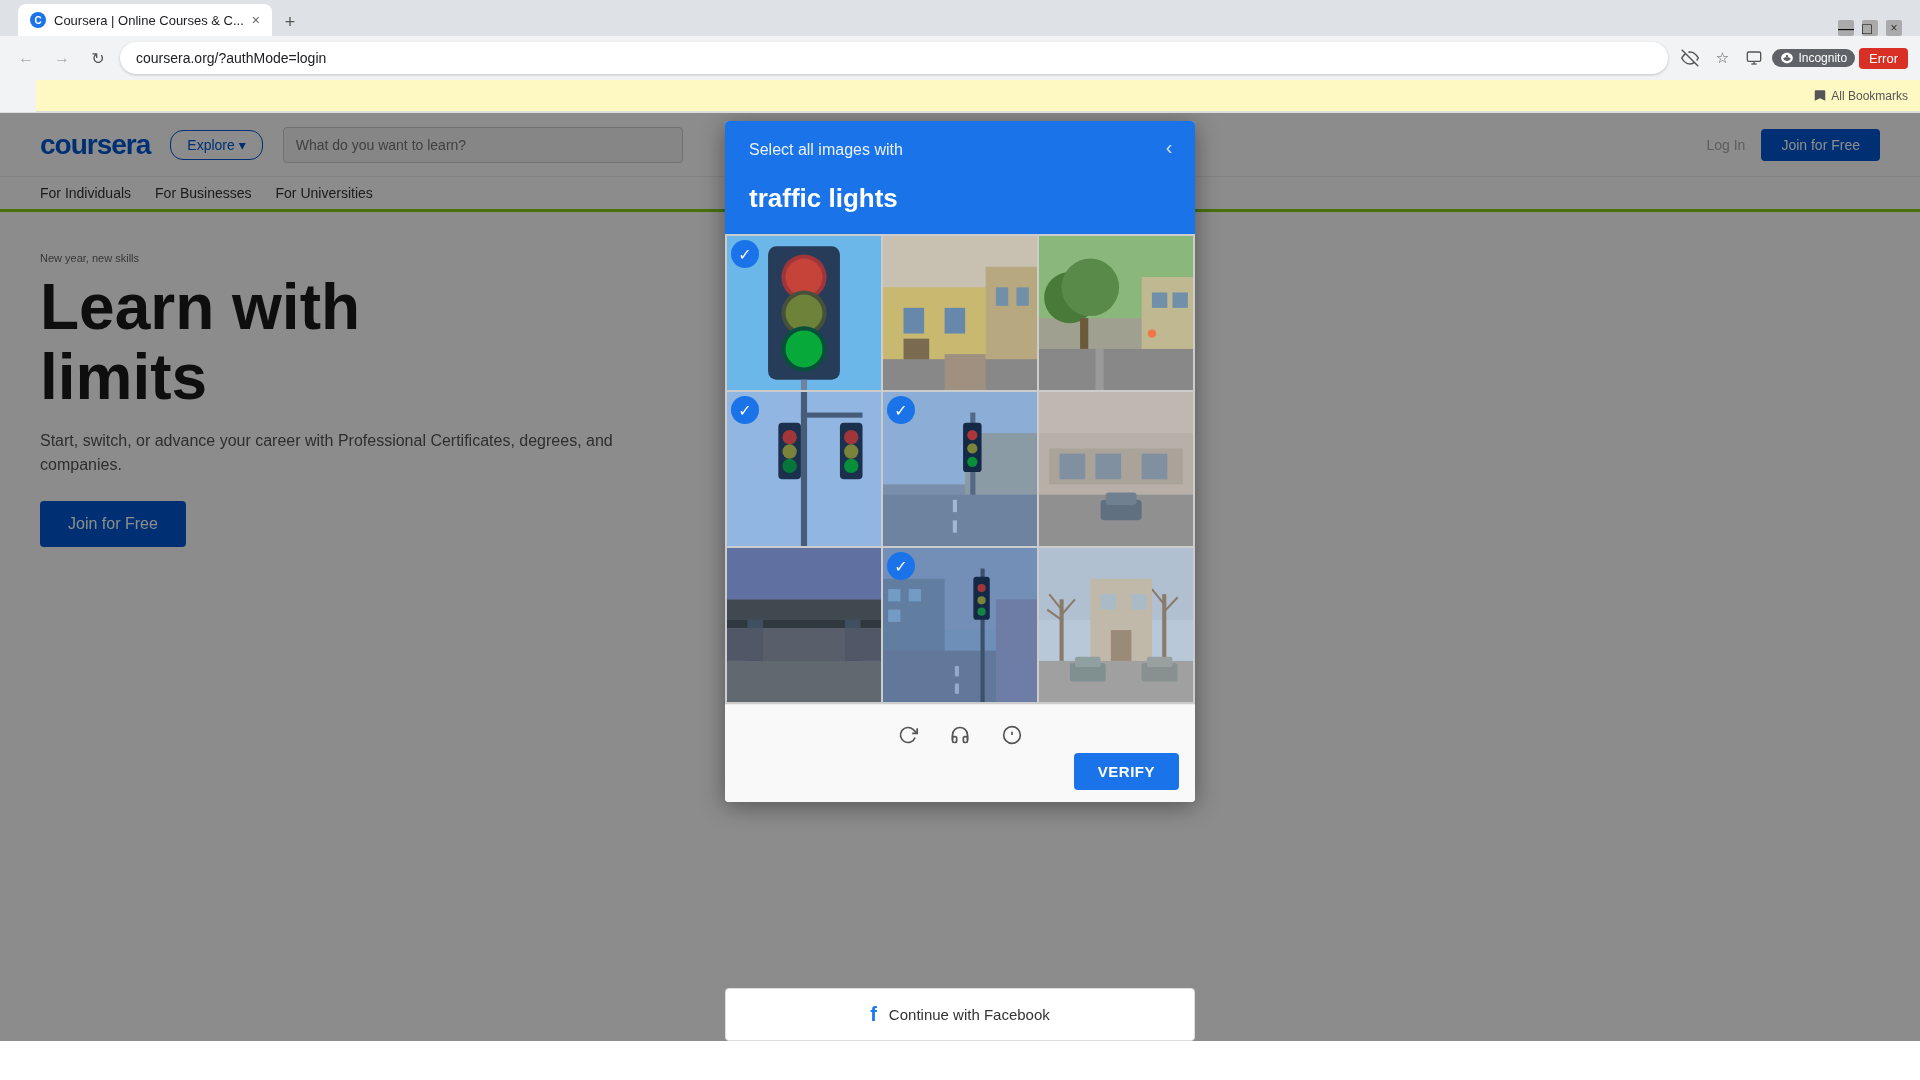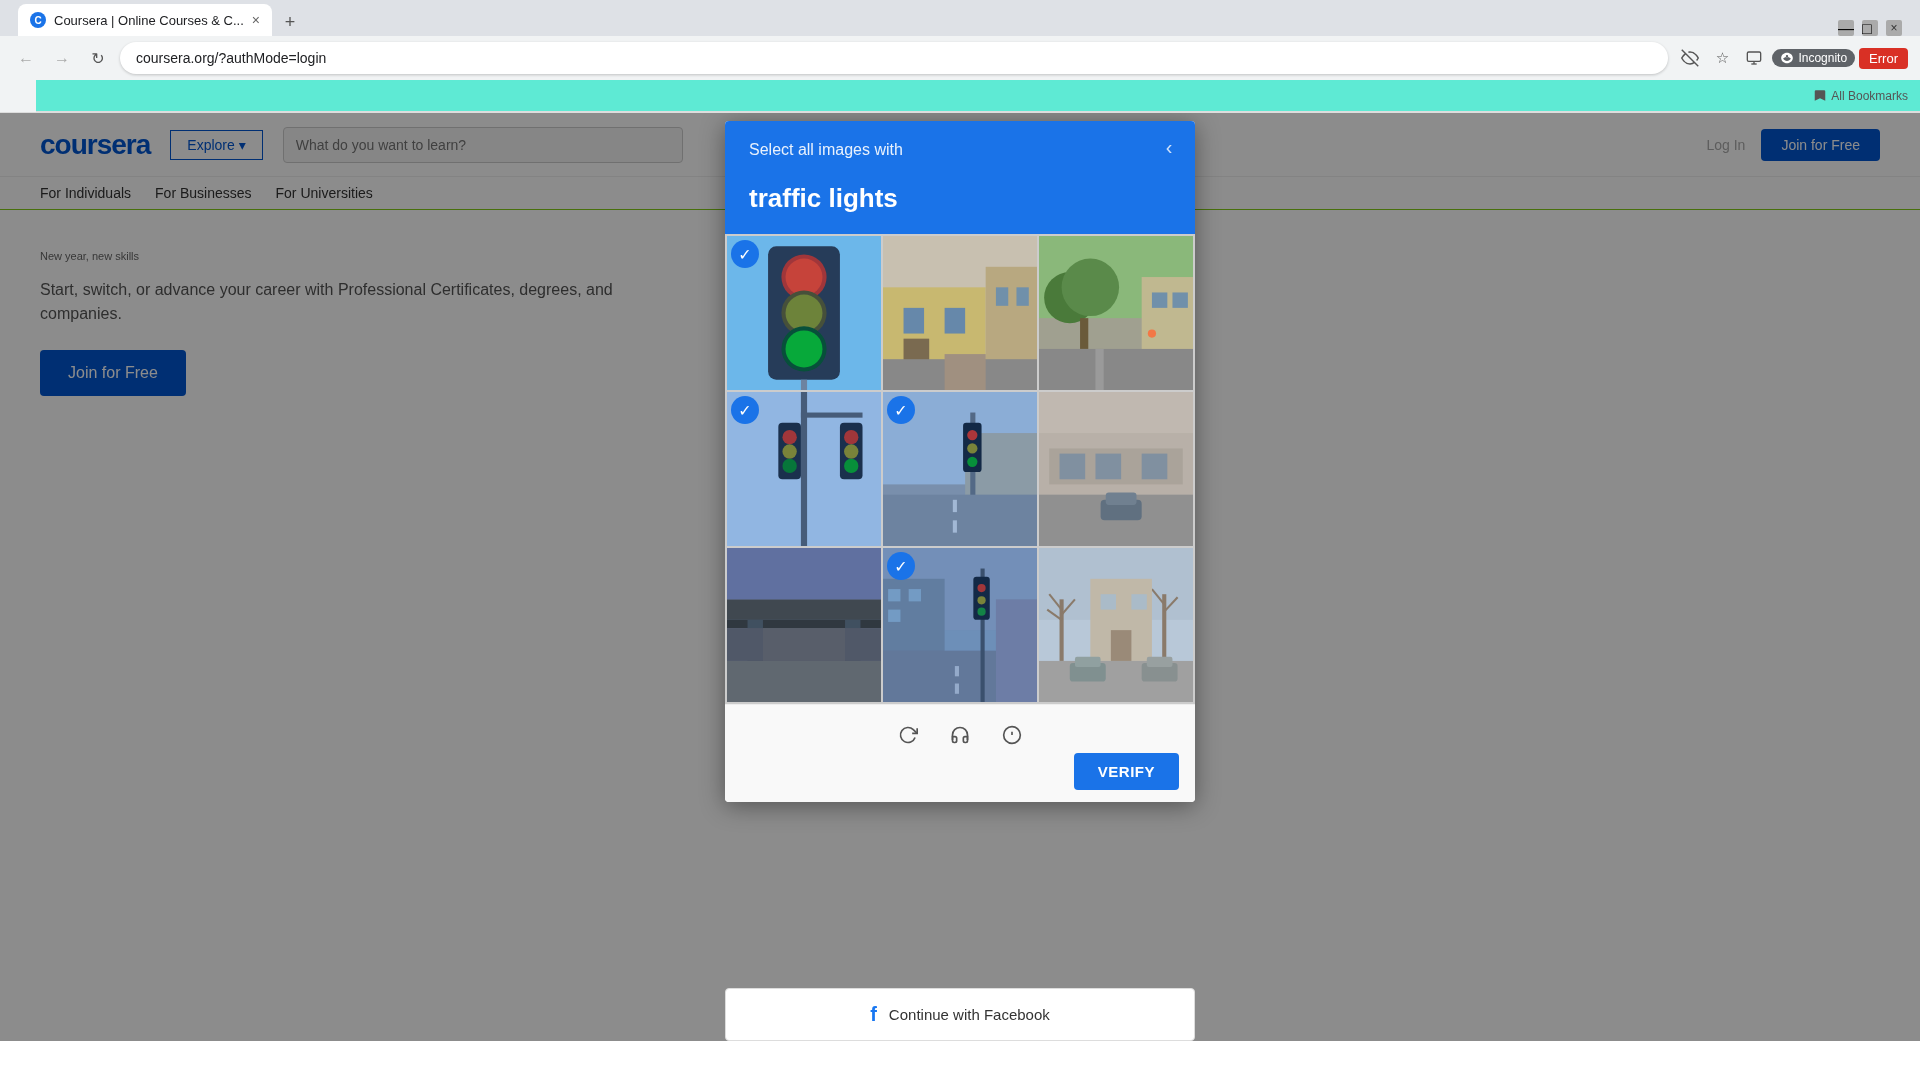--- a/index.html
+++ b/index.html
@@ -124,21 +124,21 @@
       background: #d93025;
       color: white;
       border-radius: 4px;
       padding: 3px 10px;
       font-size: 13px;
       font-weight: 500;
     }
     .bookmarks-bar {
       display: flex;
       padding: 4px 12px;
-      background: #5eead4;
+      background: #fef9c3;
       border-bottom: 1px solid #ddd;
       height: 32px;
       gap: 4px;
       justify-content: flex-end;
       margin-left: 36px;
     }
     .bookmarks-label {
       display: flex; align-items: center; gap: 4px;
       font-size: 12px; color: #555;
       margin-left: auto;
@@ -172,21 +172,21 @@
     .coursera-logo {
       color: #0056d2;
       font-size: 28px;
       font-weight: bold;
       letter-spacing: -1px;
     }
     .coursera-explore {
       background: #fff;
       border: 1px solid #0056d2;
       color: #0056d2;
-      border-radius: 0;
+      border-radius: 13px;
       padding: 6px 16px;
       font-size: 14px;
       cursor: pointer;
       display: flex; align-items: center; gap: 4px;
     }
     .coursera-search {
       flex: 1;
       max-width: 400px;
       height: 36px;
       border: 1px solid #ccc;
@@ -207,21 +207,21 @@
       border: none;
       border-radius: 4px;
       padding: 8px 20px;
       font-size: 14px;
       cursor: pointer;
     }
 
     .coursera-sub-header {
       padding: 8px 40px;
       display: flex; gap: 24px;
-      border-bottom: 1px solid #84cc16;
+      border-bottom: 3px solid #84cc16;
       font-size: 14px;
       color: #333;
     }
 
     .coursera-hero {
       padding: 40px 40px;
       max-width: 700px;
     }
     .hero-subtitle {
       font-size: 11px; color: #666; margin-bottom: 8px;
@@ -484,20 +484,24 @@
         <button class="join-btn">Join for Free</button>
       </div>
     </div>
     <div class="coursera-sub-header">
       <span>For Individuals</span>
       <span>For Businesses</span>
       <span>For Universities</span>
     </div>
     <div class="coursera-hero">
       <div class="hero-subtitle">New year, new skills</div>
+      <div class="hero-title">
+        <div>Learn with</div>
+        <div>limits</div>
+      </div>
       <div class="hero-desc">Start, switch, or advance your career with Professional Certificates, degrees, and companies.</div>
       <button class="hero-cta">Join for Free</button>
     </div>
   </div>
 
   <div class="overlay-dim"></div>
 
   <div class="captcha-modal">
 
     <div class="captcha-header">

